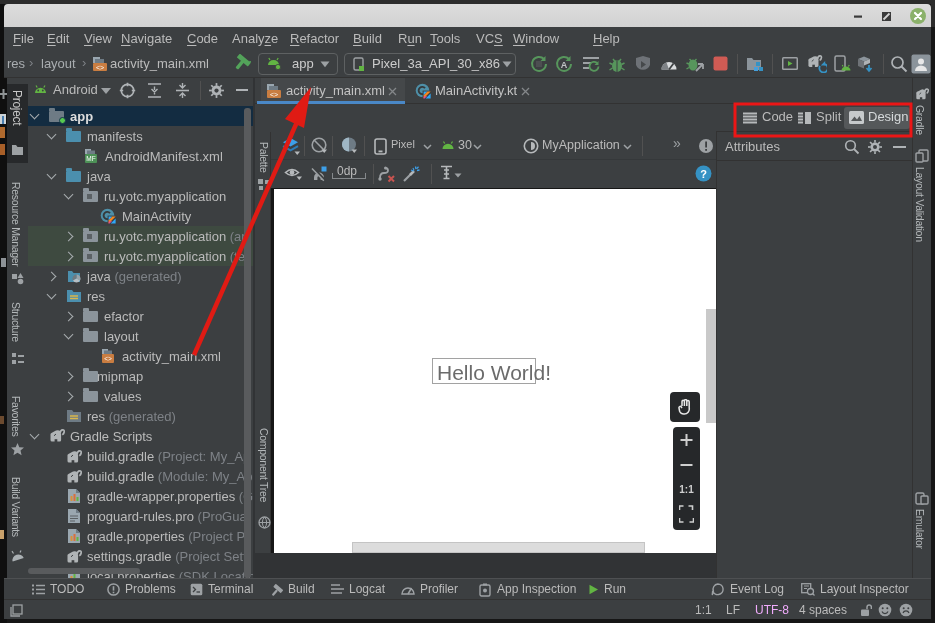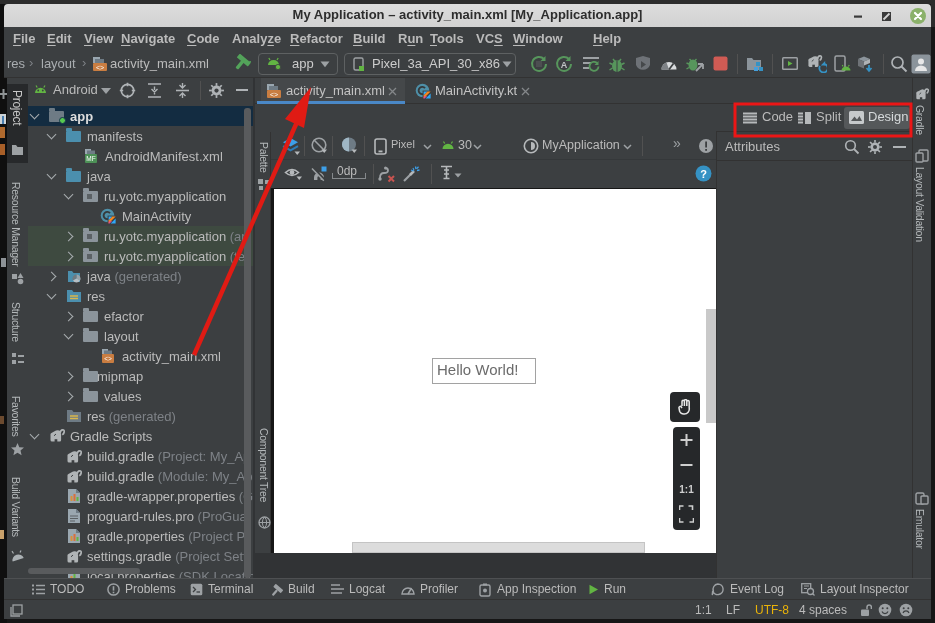--- a/index.html
+++ b/index.html
@@ -6,21 +6,21 @@
 body{width:935px;height:623px;overflow:hidden;background:#1a1a1a;font-family:"Liberation Sans",sans-serif;}
 #screen{position:absolute;left:0;top:0;width:935px;height:623px;background:#161616;}
 #screen *{box-sizing:border-box;}
 .abs{position:absolute;}
 
 .titlebar{position:absolute;left:4px;top:4px;width:927px;height:23px;background:linear-gradient(#dcdcdc,#d2d2d2);color:#2d2d2d;font-size:13px;font-weight:bold;border-radius:4px 4px 0 0;}
 .titlebar .t{position:absolute;left:0;right:0;top:3px;text-align:center;}
 .wbtn{position:absolute;top:0;height:23px;}
 
 .menubar{position:absolute;left:4px;top:27px;width:927px;height:23px;background:#3c3f41;color:#bbbbbb;font-size:13px;}
-.menubar span{position:absolute;top:4px;font-weight:bold;}
+.menubar span{position:absolute;top:4px;}
 .menubar u{text-decoration:underline;text-underline-offset:2px;}
 
 .toolbar{position:absolute;left:4px;top:50px;width:927px;height:28px;background:#3c3f41;border-bottom:1px solid #323232;color:#bbbbbb;font-size:13px;}
 .combo{position:absolute;top:3px;height:22px;border:1px solid #5e6162;border-radius:4px;}
 
 .stripeL{position:absolute;left:7px;top:78px;width:21px;height:500px;background:#3c3f41;}
 .vlabel{position:absolute;color:#b4b8ba;font-size:10.5px;letter-spacing:-0.3px;writing-mode:vertical-rl;white-space:nowrap;}
 
 .project{position:absolute;left:28px;top:78px;width:225px;height:500px;background:#3c3f41;overflow:hidden;}
 .ptool{position:absolute;left:0;top:0;width:225px;height:26px;color:#bbbbbb;font-size:13px;}
@@ -57,21 +57,20 @@
 .statusbar span{position:absolute;top:3px;}
 </style>
 </head>
 <body>
 <div id="screen">
   <div class="abs" style="left:0;top:0;width:7px;height:623px;background:#0f0f0f"></div>
   <div class="abs" style="left:0;top:0;width:935px;height:4px;background:#2c2c2c"></div>
   <div class="abs" style="left:931px;top:0;width:4px;height:27px;background:#2c2c2c"></div>
 
   <div class="titlebar">
-    <div class="t">My Application – activity_main.xml [My_Application.app]</div>
     <svg class="wbtn" style="left:845px;width:90px;height:23px" viewBox="0 0 90 23">
       <rect x="5" y="11.5" width="8" height="2.2" fill="#3a3a3a"></rect>
       <g transform="translate(33,8)">
           <rect x="0" y="0" width="9" height="9" fill="#3a3a3a"></rect>
           <path d="M1.5 7.5 L7.5 1.5" stroke="#d4d4d4" stroke-width="1.8"></path>
         </g>
       <circle cx="69" cy="12" r="8" fill="#8bb16a"></circle>
       <path d="M66 9 L72 15 M72 9 L66 15" stroke="#ffffff" stroke-width="2.2" stroke-linecap="round"></path>
     </svg>
   </div>
@@ -649,21 +648,21 @@
     <svg class="abs" style="left:183px;top:13px" width="8" height="5" viewBox="0 0 8 5">
         <path d="M0.5 0.5 H7.5 L4 4.5 z" fill="#9da1a4"></path>
       </svg>
     <svg class="abs" style="left:424px;top:5px" width="17" height="17" viewBox="0 0 17 17">
         <circle cx="8.5" cy="8.5" r="8" fill="#3592c4"></circle>
         <text x="8.5" y="12.5" font-size="11" font-weight="bold" fill="#fff" text-anchor="middle" font-family="Liberation Sans">?</text>
       </svg>
   </div>
 
   <div class="canvas">
-    <div class="abs" style="left:158px;top:169px;width:104px;height:26px;border:1px solid #a2a2a2;color:#6b6b6b;font-size:15px;">
+    <div class="abs" style="left:158px;top:169px;width:104px;height:26px;border:1px solid #a2a2a2;color:#6b6b6b;font-size:21px;">
         <span style="position:absolute;left:4px;top:2px;white-space:nowrap">Hello World!</span>
       </div>
 
     <div class="abs" style="left:432px;top:120px;width:10px;height:114px;background:#c9c9c9"></div>
 
     <div class="abs" style="left:78px;top:353px;width:293px;height:11px;background:#dcdcdc;border:1px solid #c4c4c4"></div>
 
     <div class="abs" style="left:396px;top:203px;width:30px;height:30px;background:#26282a;border-radius:4px"></div>
     <svg class="abs" style="left:404px;top:210px" width="14" height="16" viewBox="0 0 14 16">
         <path d="M4 7 V2.5 a1.2 1.2 0 0 1 2.4 0 V7 M6.4 6.5 V1.8 a1.2 1.2 0 0 1 2.4 0 V7 M8.8 6.8 V2.8 a1.2 1.2 0 0 1 2.4 0 V9 a5 5 0 0 1 -5 6 h-0.5 a4.5 4.5 0 0 1 -4 -2.5 L1 9 a1.3 1.3 0 0 1 2.2 -1.2 L4 9" fill="none" stroke="#e8e8e8" stroke-width="1.5" stroke-linejoin="round"></path>
@@ -785,21 +784,21 @@
     <span style="left:816px">Layout Inspector</span>
   </div>
 
   <div class="statusbar">
     <svg class="abs" style="left:6px;top:4px" width="13" height="13" viewBox="0 0 13 13">
         <rect x="3" y="1" width="9" height="9" fill="none" stroke="#9da1a4" stroke-width="1.3"></rect>
         <path d="M1 3 V12 H10" fill="none" stroke="#9da1a4" stroke-width="1.3"></path>
       </svg>
     <span style="left:691px">1:1</span>
     <span style="left:722px">LF</span>
-    <span style="left:751px;color:#eab308">UTF-8</span>
+    <span style="left:751px;color:#f0abfc">UTF-8</span>
     <span style="left:795px">4 spaces</span>
     <svg class="abs" style="left:856px;top:4px" width="12" height="13" viewBox="0 0 12 13">
         <rect x="1" y="5.5" width="8" height="6.5" rx="1" fill="#9da1a4"></rect>
         <path d="M7 5 V3.2 a2.2 2.2 0 0 1 4.4 0 V5" fill="none" stroke="#9da1a4" stroke-width="1.5"></path>
       </svg>
     <svg class="abs" style="left:874px;top:3px" width="14" height="14" viewBox="0 0 14 14">
         <circle cx="7" cy="7" r="6.3" fill="#9da1a4"></circle>
         <circle cx="4.7" cy="5.3" r="1" fill="#3c3f41"></circle>
         <circle cx="9.3" cy="5.3" r="1" fill="#3c3f41"></circle>
         <path d="M4 8.5 a3.2 3.2 0 0 0 6 0" fill="none" stroke="#3c3f41" stroke-width="1.2"></path>

